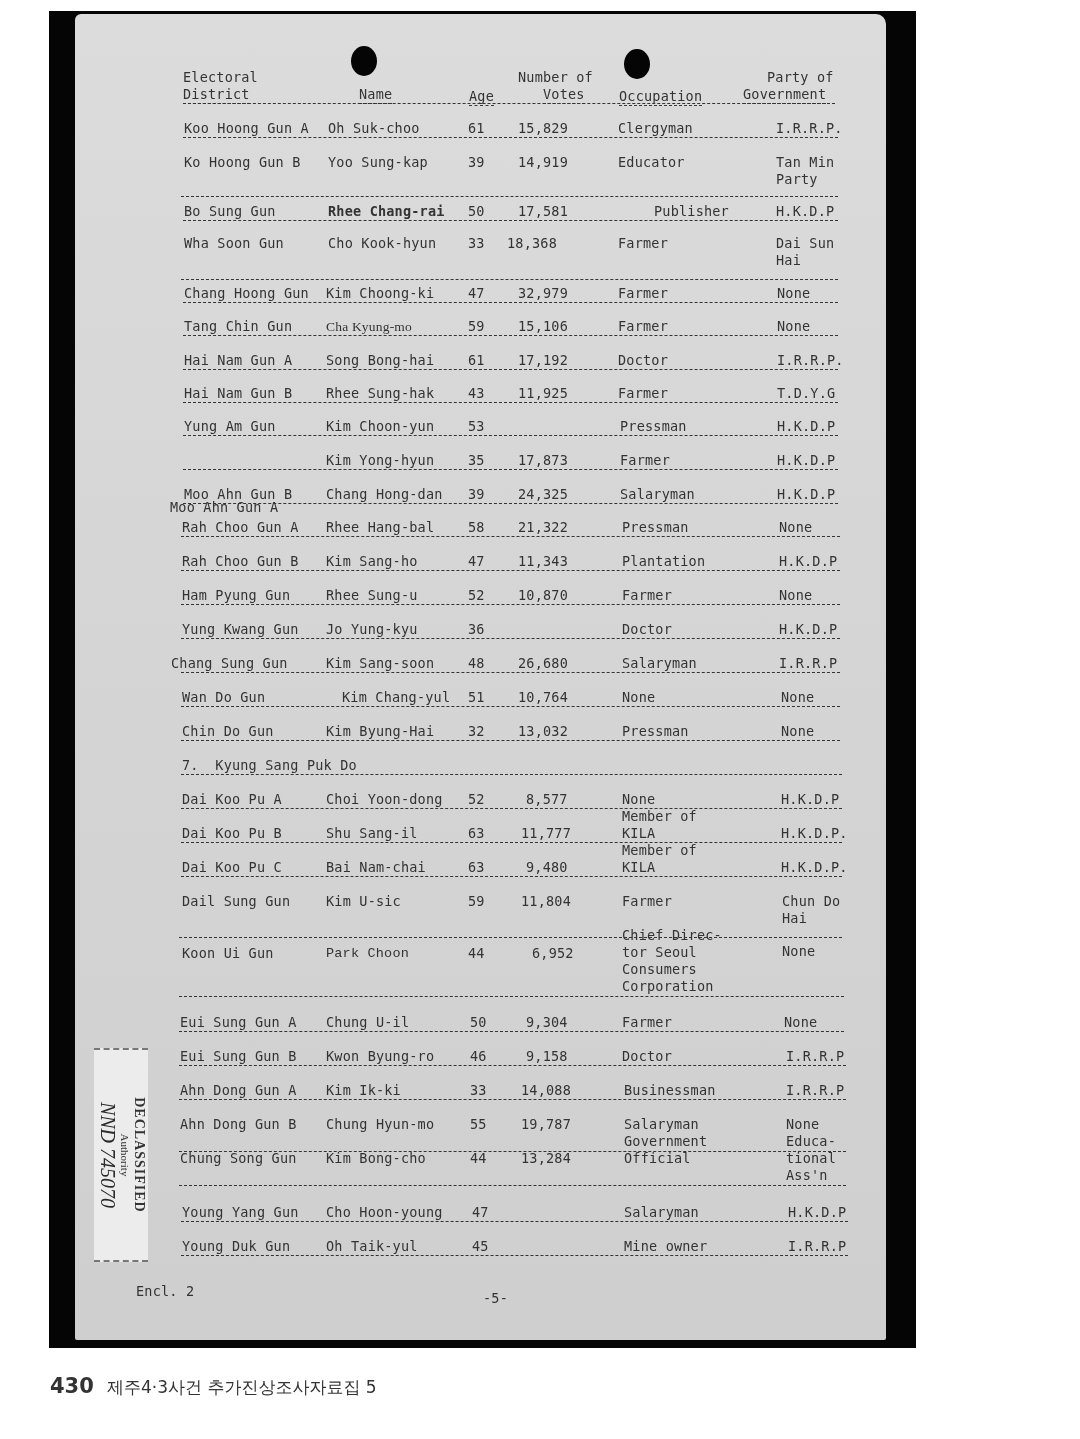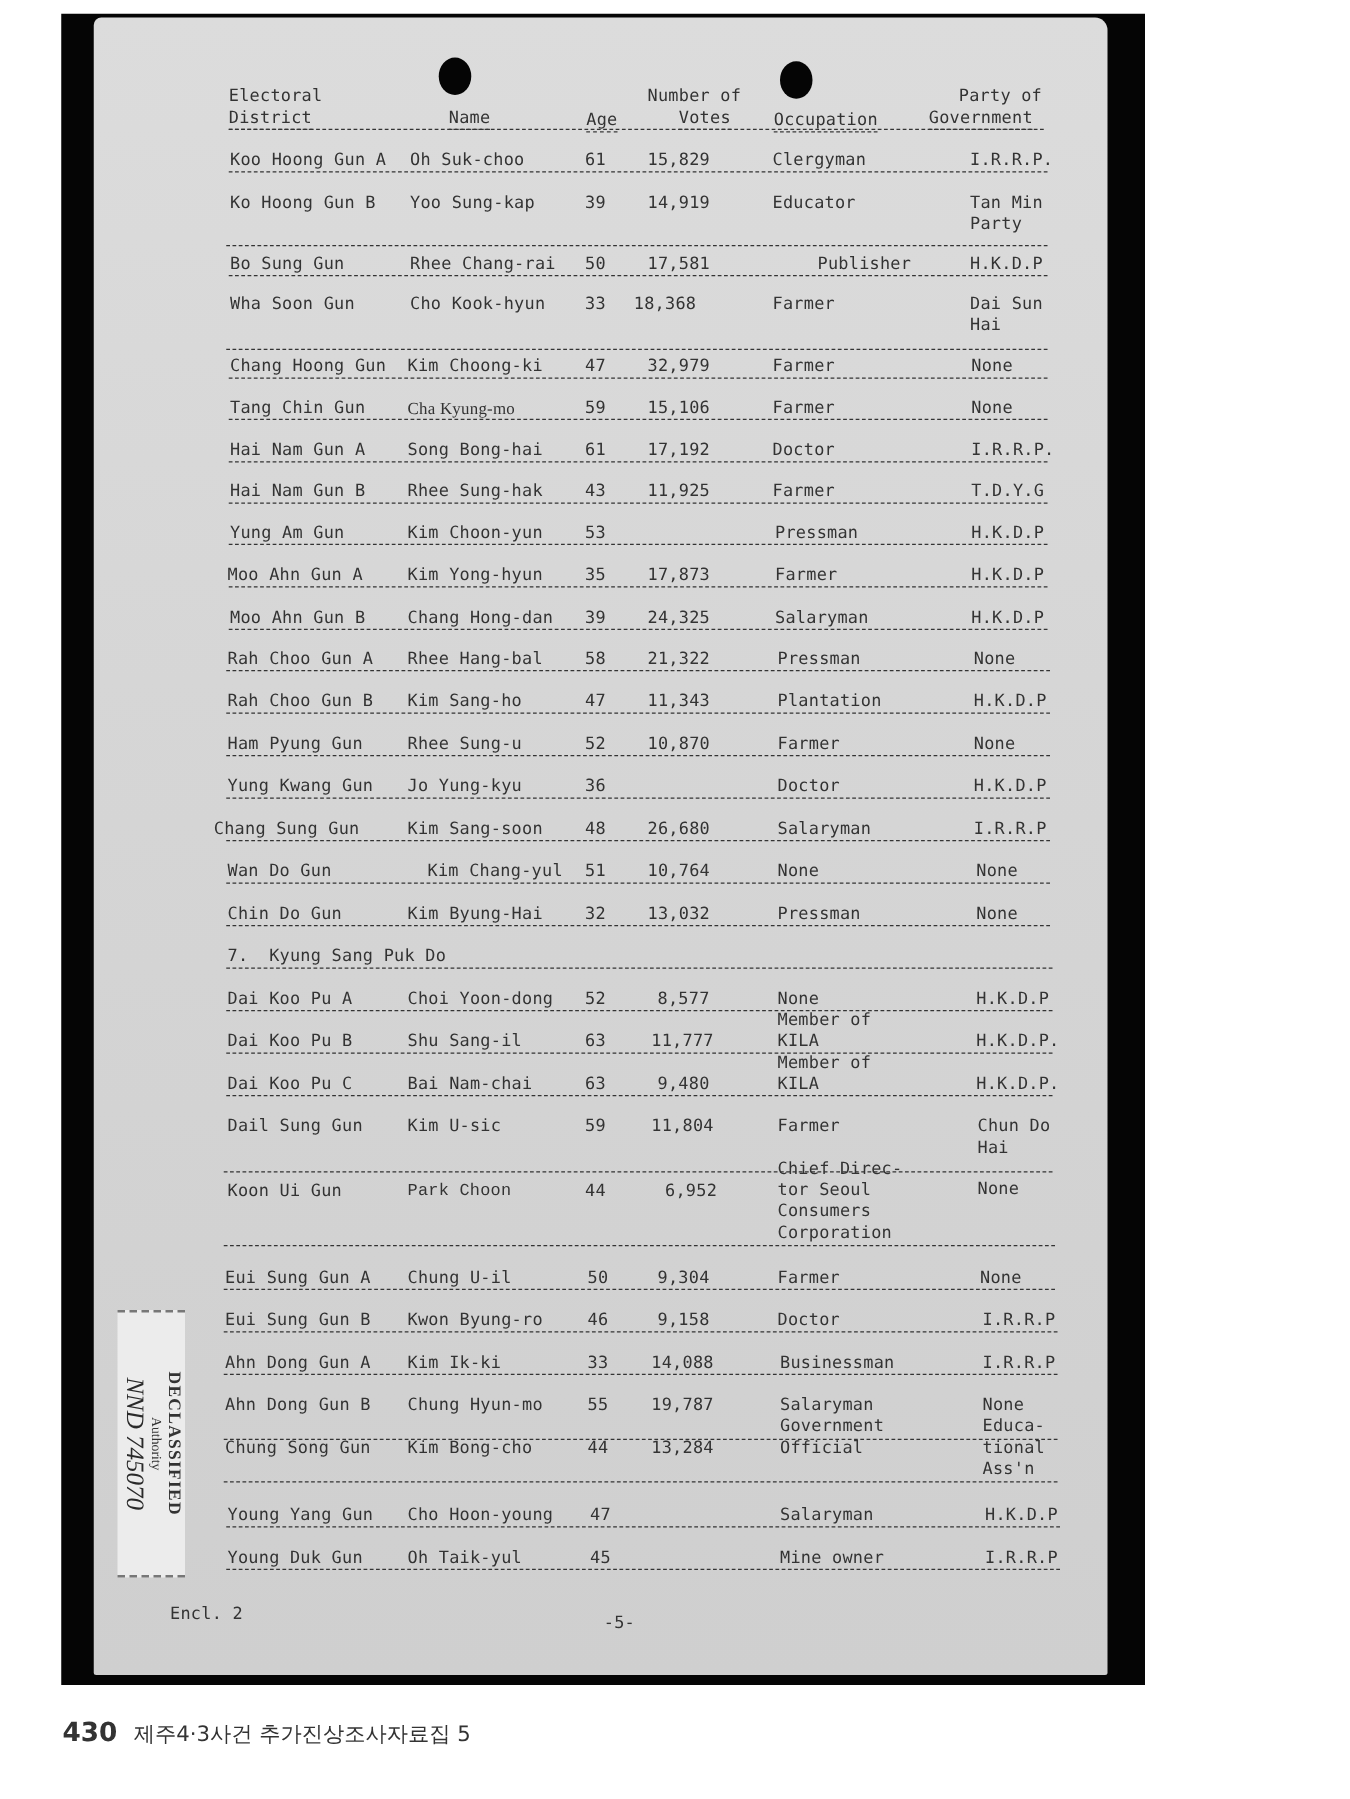--- a/index.html
+++ b/index.html
@@ -58,21 +58,21 @@
       <span class="t" style="left:253px;">Yoo Sung-kap</span>
       <span class="t" style="left:393px;">39</span>
       <span class="t" style="left:443px;">14,919</span>
       <span class="t" style="left:543px;">Educator</span>
       <span class="t" style="left:701px;">Tan Min
 Party</span>
       <div class="rule" style="left:106px; width:657px; top:42px;"></div>
     </div>
     <div class="row" style="top:189px;">
       <span class="t" style="left:109px;">Bo Sung Gun</span>
-      <span class="t" style="left:253px;">Rhee Chang-rai</span>
+      <span class="t" style="left:253px;font-weight:bold;">Rhee Chang-rai</span>
       <span class="t" style="left:393px;">50</span>
       <span class="t" style="left:443px;">17,581</span>
       <span class="t" style="left:543px;margin-left:36px;">Publisher</span>
       <span class="t" style="left:701px;">H.K.D.P</span>
       <div class="rule" style="left:108px; width:655px; top:17px;"></div>
     </div>
     <div class="row" style="top:221px;">
       <span class="t" style="left:109px;">Wha Soon Gun</span>
       <span class="t" style="left:253px;">Cho Kook-hyun</span>
       <span class="t" style="left:393px;">33</span>
@@ -121,21 +121,21 @@
     <div class="row" style="top:404px;">
       <span class="t" style="left:109px;">Yung Am Gun</span>
       <span class="t" style="left:251px;">Kim Choon-yun</span>
       <span class="t" style="left:393px;">53</span>
       <span class="t" style="left:443px;"></span>
       <span class="t" style="left:545px;">Pressman</span>
       <span class="t" style="left:702px;">H.K.D.P</span>
       <div class="rule" style="left:108px; width:655px; top:17px;"></div>
     </div>
     <div class="row" style="top:438px;">
-      <span class="t" style="left:107px;">Moo Ahn Gun A</span>
+      <span class="t" style="left:95px;margin-top:47px;">Moo Ahn Gun A</span>
       <span class="t" style="left:251px;">Kim Yong-hyun</span>
       <span class="t" style="left:393px;">35</span>
       <span class="t" style="left:443px;">17,873</span>
       <span class="t" style="left:545px;">Farmer</span>
       <span class="t" style="left:702px;">H.K.D.P</span>
       <div class="rule" style="left:108px; width:655px; top:17px;"></div>
     </div>
     <div class="row" style="top:472px;">
       <span class="t" style="left:109px;">Moo Ahn Gun B</span>
       <span class="t" style="left:251px;">Chang Hong-dan</span>

